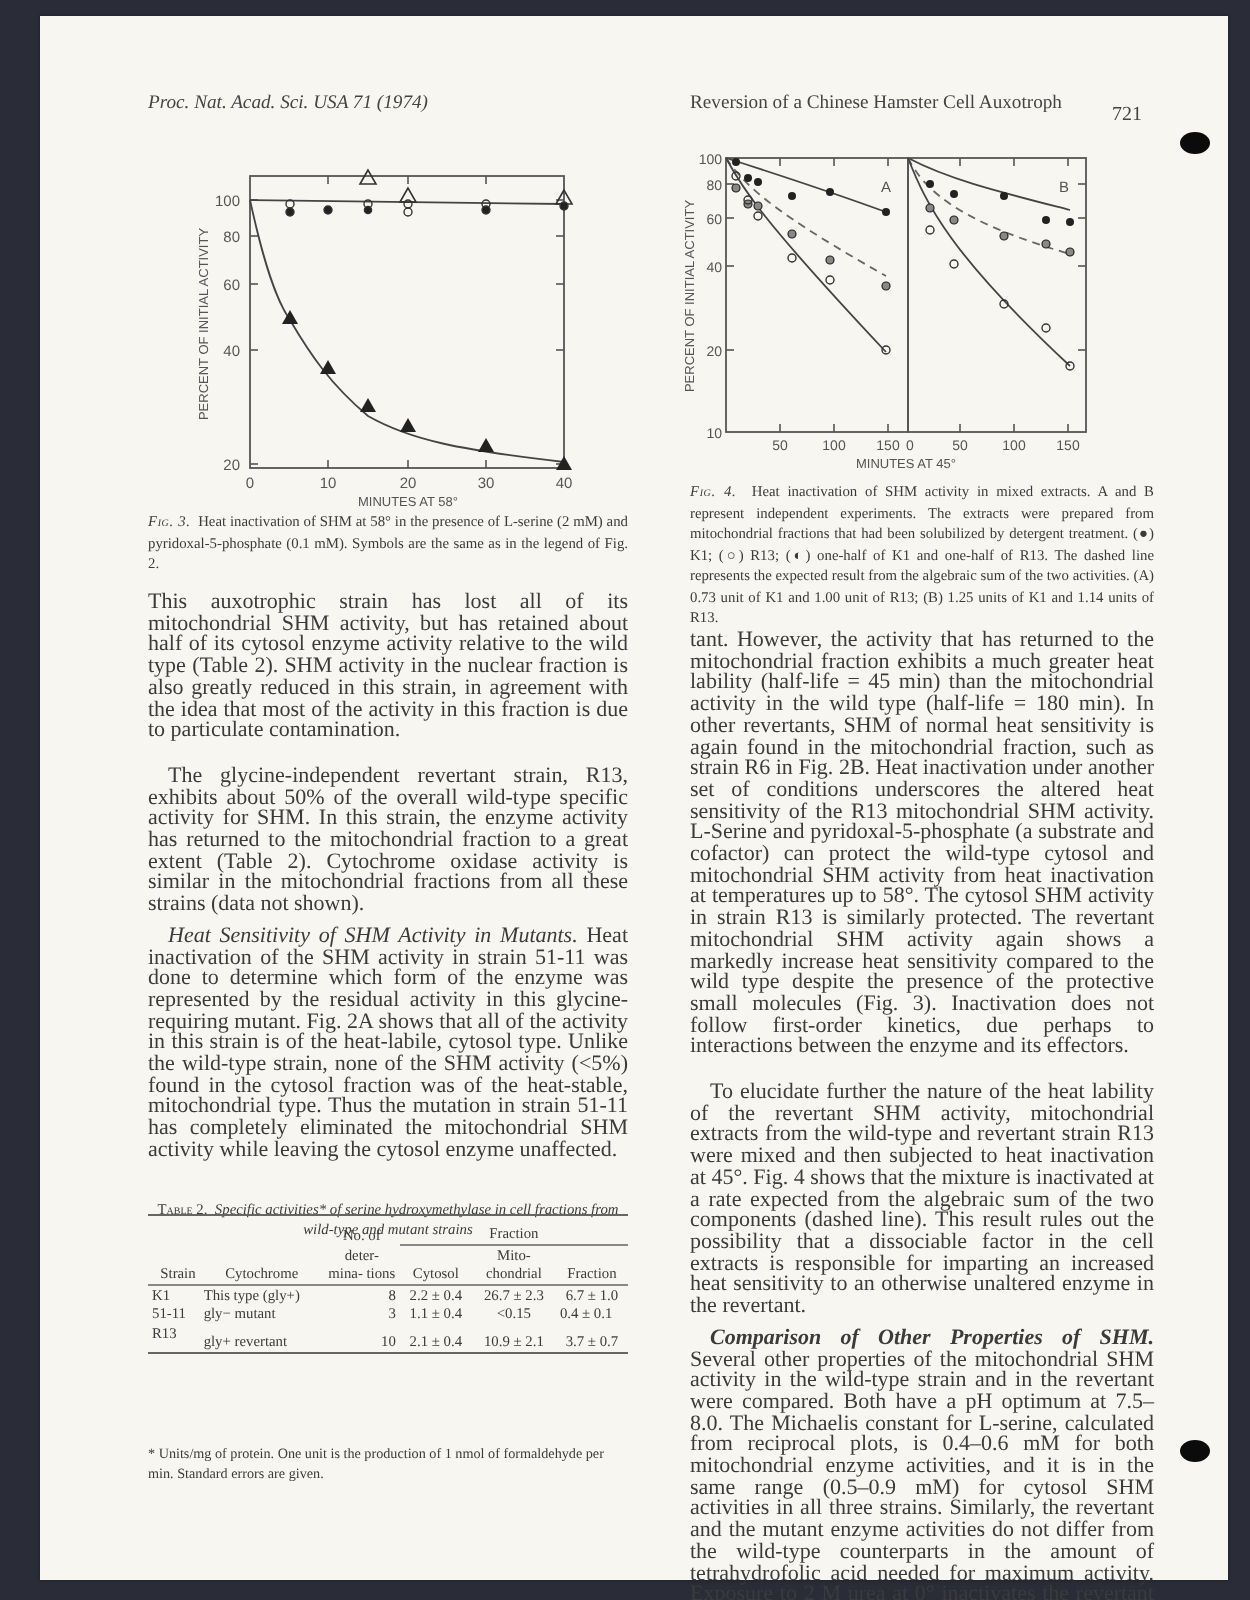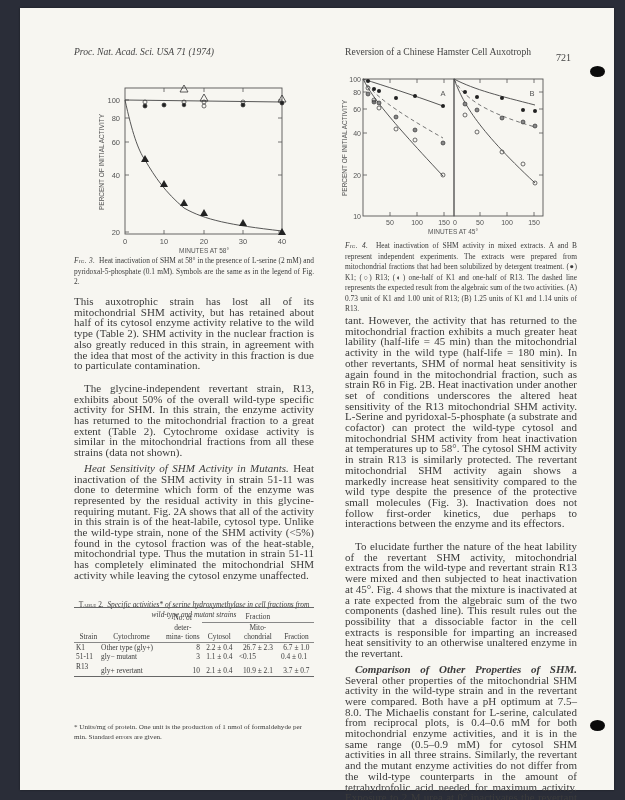--- a/index.html
+++ b/index.html
@@ -250,32 +250,32 @@
       <th style="text-align:center; width:34px; padding-top:4px;" rowspan="2">No. of deter- mina- tions</th>
       <th colspan="3" style="text-align:center; border-bottom:0.8px solid #888; padding-top:4px;">Fraction</th>
     </tr>
     <tr>
       <th style="text-align:center;">Cytosol</th>
       <th style="text-align:center; width:38px;">Mito- chondrial</th>
       <th style="text-align:center;">Fraction</th>
     </tr>
     <tr style="border-top:0.8px solid #888;">
       <td>K1</td>
-      <td>Other type (gly+)</td>
+      <td>This type (gly+)</td>
       <td style="text-align:right;">8</td>
       <td style="text-align:center;">2.2 ± 0.4</td>
       <td style="text-align:center;">26.7 ± 2.3</td>
       <td style="text-align:center;">6.7 ± 1.0</td>
     </tr>
     <tr>
       <td>51-11</td>
       <td>gly− mutant</td>
       <td style="text-align:right;">3</td>
       <td style="text-align:center;">1.1 ± 0.4</td>
-      <td style="text-align:left;">&lt;0.15</td>
+      <td style="text-align:center;">&lt;0.15</td>
       <td style="text-align:left;">0.4 ± 0.1</td>
     </tr>
     <tr class="rule-bot">
       <td style="padding-bottom:4px;">R13</td>
       <td>gly+ revertant</td>
       <td style="text-align:right;">10</td>
       <td style="text-align:center;">2.1 ± 0.4</td>
       <td style="text-align:center;">10.9 ± 2.1</td>
       <td style="text-align:center;">3.7 ± 0.7</td>
     </tr>

